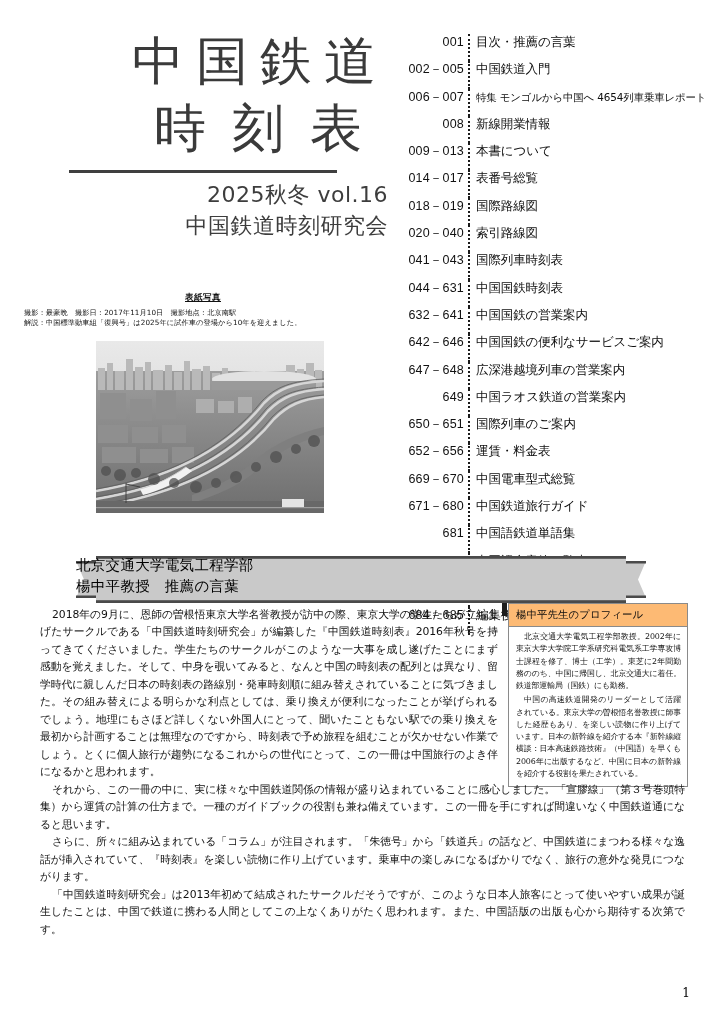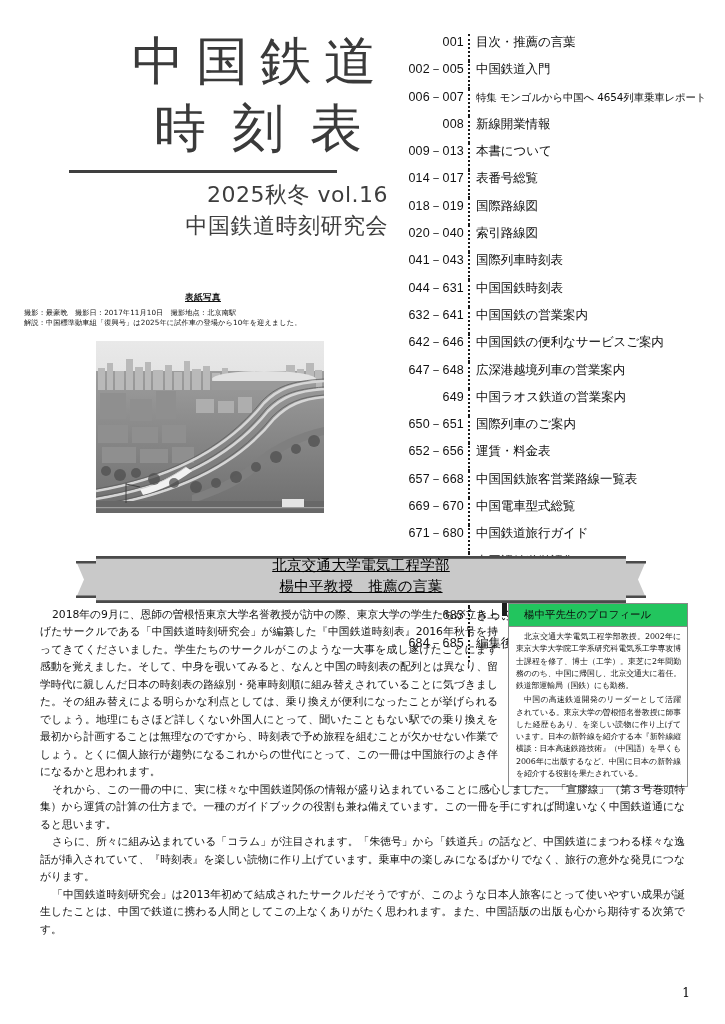--- a/index.html
+++ b/index.html
@@ -163,28 +163,27 @@
     height: 47px;
   }
   .ribbon svg { display:block; width:100%; height:100%; }
   .ribbon-text {
     position: absolute;
     left: 0; top: 0;
     width: 570px;
     height: 39px;
     display: flex;
     flex-direction: column;
-    align-items: center;
+    align-items: flex-start;
     justify-content: center;
     font-family: "DejaVu Sans", sans-serif;
     font-size: 14.5px;
     line-height: 1.42;
     color: #000;
     letter-spacing: 0.3px;
-    text-decoration: underline;
   }
 
   
   .article {
     position: absolute;
     left: 40px;
     top: 606px;
     width: 645px;
   }
   .para {
@@ -209,25 +208,25 @@
   .profile-box {
     position: absolute;
     left: 508px;
     top: 603px;
     width: 180px;
     border: 1px solid #8a8a8a;
     background: #ffffff;
     box-sizing: border-box;
   }
   .profile-head {
-    background: #22c55e;
+    background: #fdba74;
     border-bottom: 1px solid #8a8a8a;
     font-family: Liberation Sans, sans-serif;
     font-size: 10.4px;
-    padding: 4px 6px 4px 15px;
+    padding: 4px 6px 4px 7px;
     color: #0d0d0d;
     letter-spacing: 0.1px;
   }
   .profile-body {
     padding: 4px 6px 6px 7px;
   }
   .profile-para {
     font-family: "DejaVu Sans", sans-serif;
     font-size: 7.9px;
     line-height: 1.55;
@@ -455,25 +454,20 @@
         <span class="toc-pages">650－651</span>
         <span class="toc-sep"></span>
         <span class="toc-title">国際列車のご案内</span>
       </div>
     <div class="toc-row">
         <span class="toc-pages">652－656</span>
         <span class="toc-sep"></span>
         <span class="toc-title">運賃・料金表</span>
       </div>
     <div class="toc-row">
-        <span class="toc-pages">657－668</span>
-        <span class="toc-sep"></span>
-        <span class="toc-title">中国国鉄旅客営業路線一覧表</span>
-      </div>
-    <div class="toc-row">
         <span class="toc-pages">669－670</span>
         <span class="toc-sep"></span>
         <span class="toc-title">中国電車型式総覧</span>
       </div>
     <div class="toc-row">
         <span class="toc-pages">671－680</span>
         <span class="toc-sep"></span>
         <span class="toc-title">中国鉄道旅行ガイド</span>
       </div>
     <div class="toc-row">

